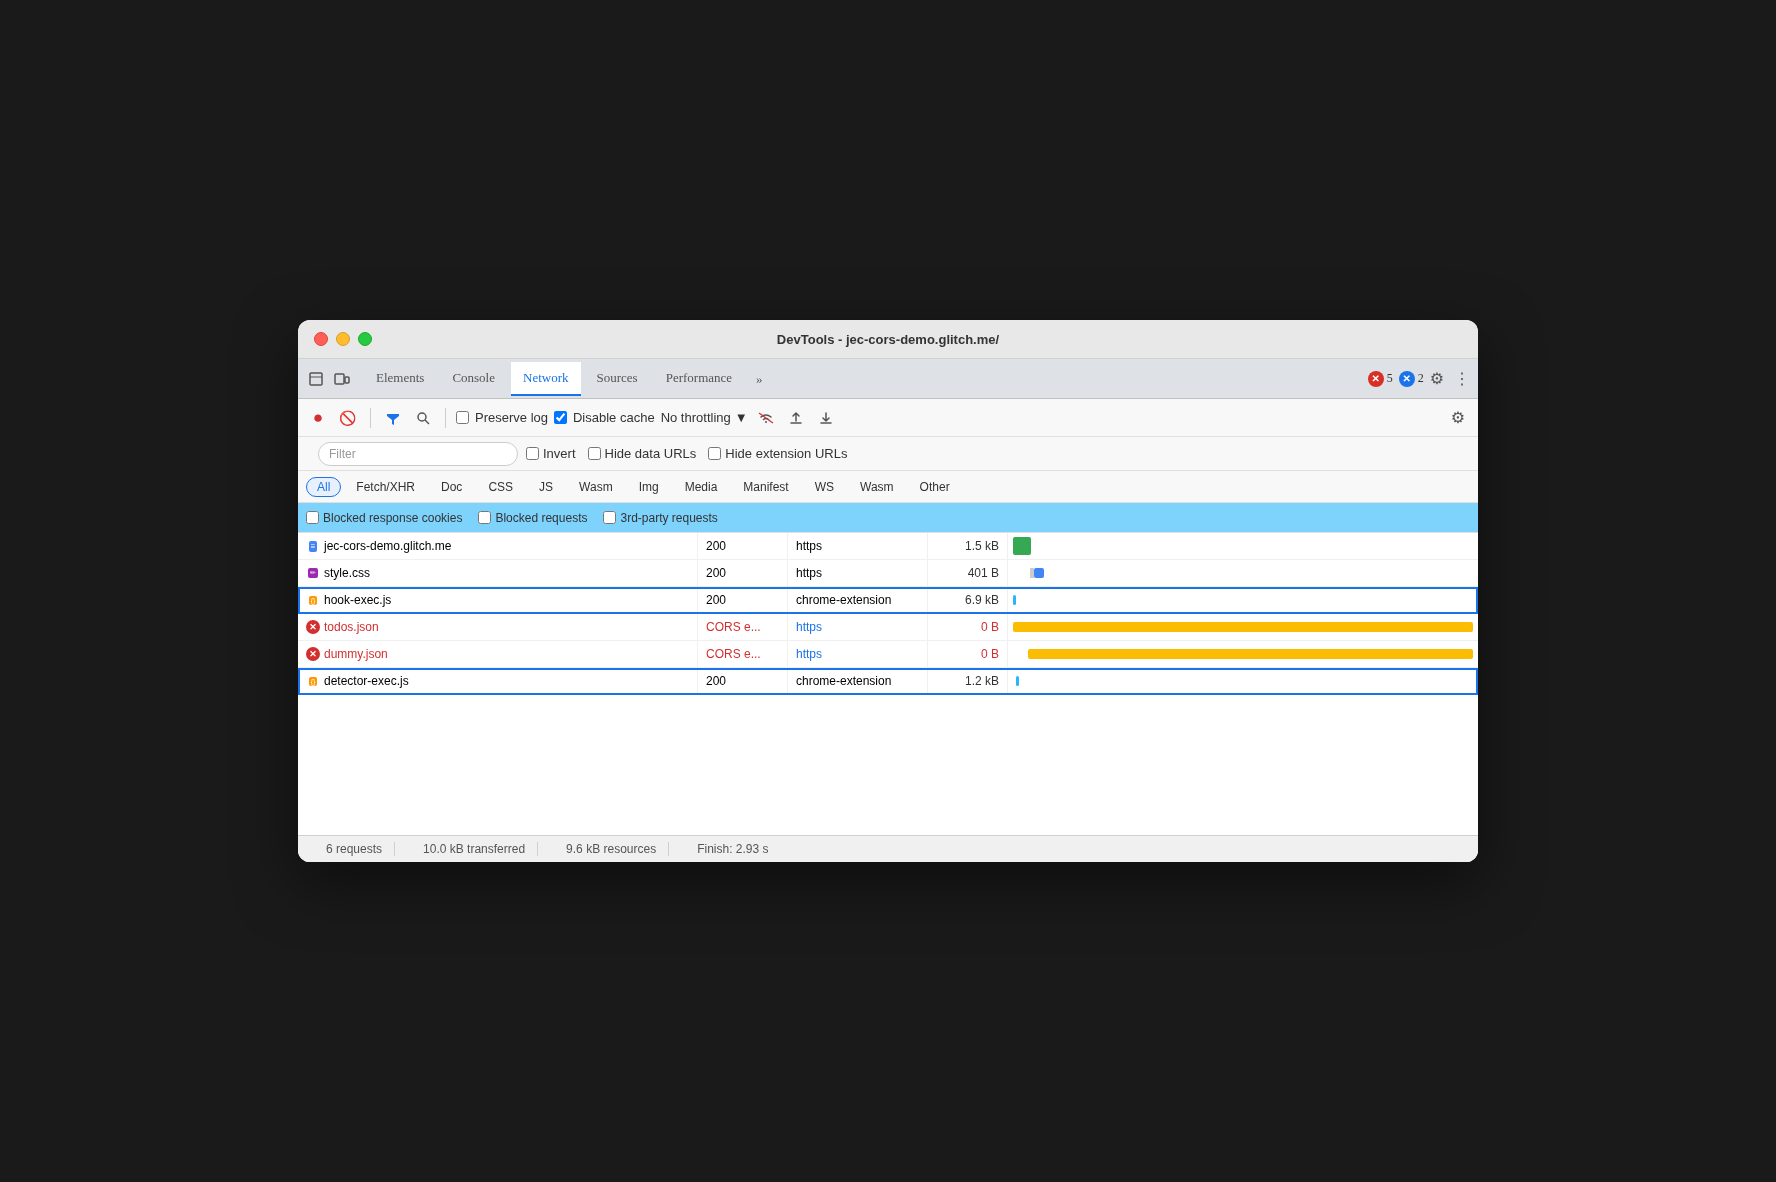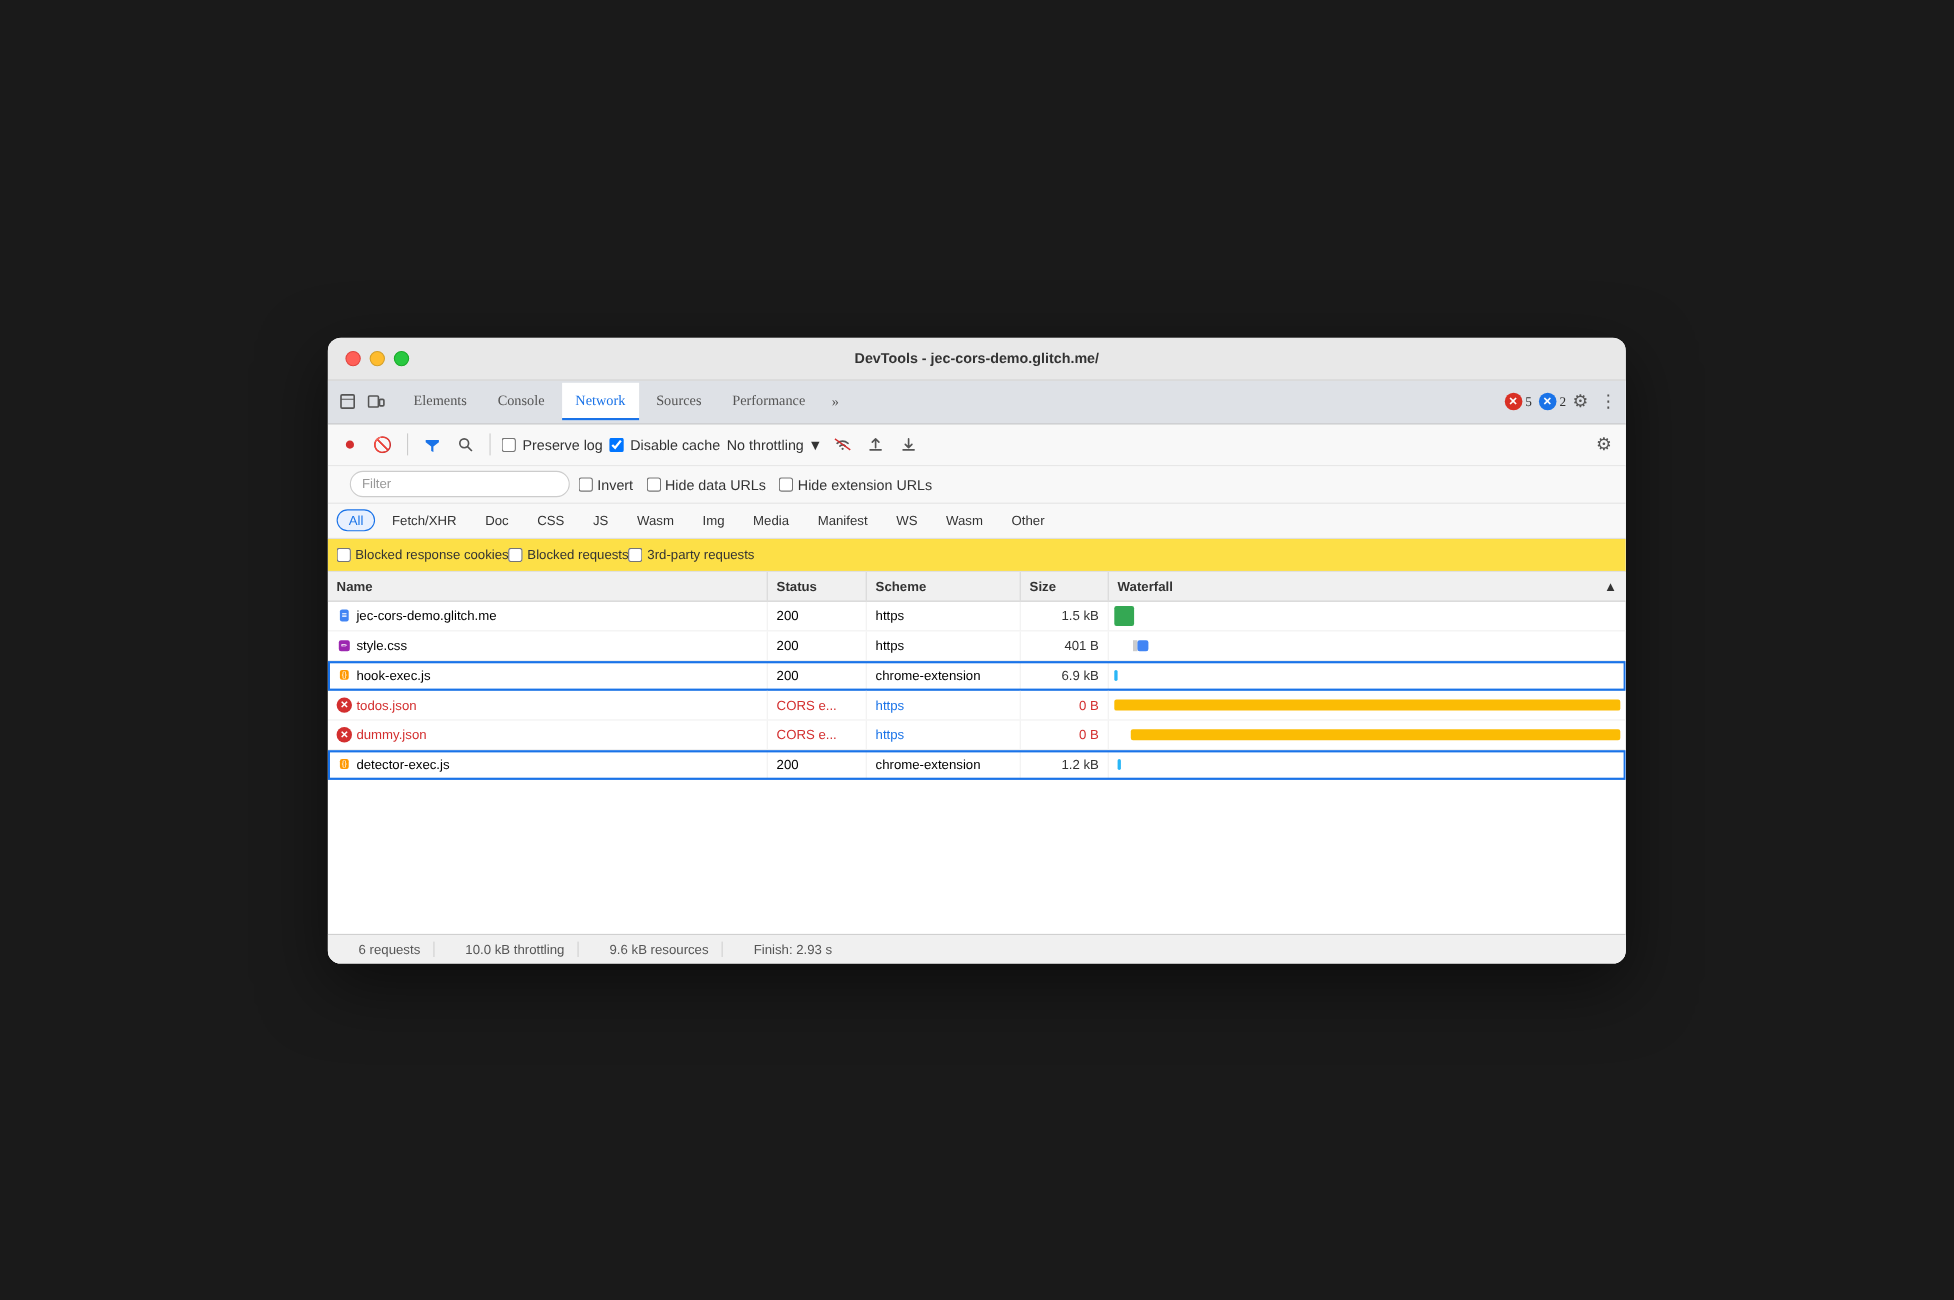--- a/index.html
+++ b/index.html
@@ -220,23 +220,23 @@
     }
     .type-btn.active {
       background: #e8f0fe;
       color: #1a73e8;
       border-color: #1a73e8;
     }
     .extra-filters-row {
       display: flex;
       align-items: center;
       padding: 4px 8px;
-      background: #fde047;
+      background: #7dd3fc;
       border-bottom: 1px solid #e0e0e0;
-      gap: 0;
+      gap: 16px;
       height: 30px;
     }
     .extra-filter {
       display: flex;
       align-items: center;
       gap: 4px;
       font-size: 12px;
       color: #333;
     }
     .table-header {
@@ -506,38 +506,20 @@
       <label class="extra-filter">
         <input type="checkbox" style="">
         <span>Blocked requests</span>
       </label>
       <label class="extra-filter">
         <input type="checkbox" style="">
         <span>3rd-party requests</span>
       </label>
     </div>
 
-    <div class="table-header">
-      <div class="th">
-        <span>Name</span>
-      </div>
-      <div class="th">
-        <span>Status</span>
-      </div>
-      <div class="th">
-        <span>Scheme</span>
-      </div>
-      <div class="th">
-        <span>Size</span>
-      </div>
-      <div class="th" style="justify-content:space-between;">
-        <span>Waterfall</span>
-        <span>▲</span>
-      </div>
-    </div>
 
     <div class="table-body">
 
       <div class="table-row">
         <div class="td">
           <div class="file-icon">
             <span class="icon-html">≡</span>
           </div>
           <span>jec-cors-demo.glitch.me</span>
         </div>
@@ -619,18 +601,18 @@
         <div class="td waterfall-cell">
           <div style="position:absolute; left:8px; width:3px; height:10px; background:#29b6f6; border-radius:2px;"></div>
         </div>
       </div>
 
       <div style="height: 140px;"></div>
     </div>
 
     <div class="status-bar">
       <div class="status-item">6 requests</div>
-      <div class="status-item">10.0 kB throttling</div>
+      <div class="status-item">10.0 kB transferred</div>
       <div class="status-item">9.6 kB resources</div>
       <div class="status-item">Finish: 2.93 s</div>
     </div>
   </div>
 </div>
 
 </body></html>

